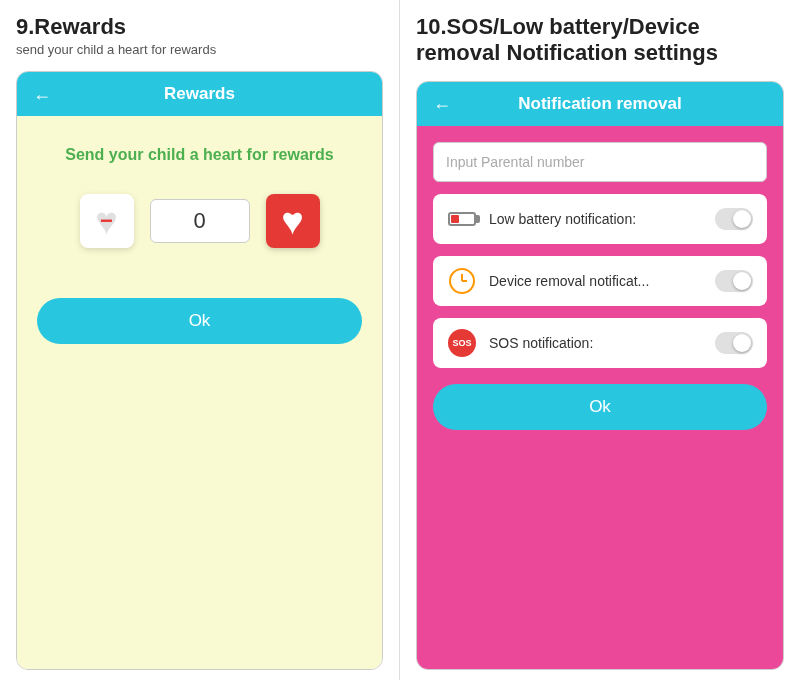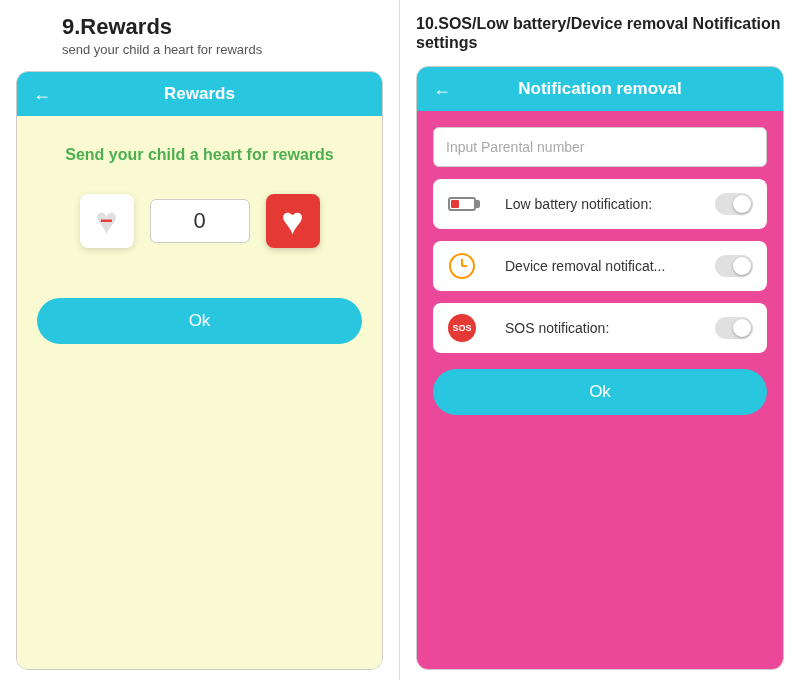--- a/index.html
+++ b/index.html
@@ -18,21 +18,20 @@
       width: 400px;
       height: 680px;
       display: flex;
       flex-direction: column;
       background: #fff;
       border-right: 1px solid #ddd;
     }
 
     .panel-header-text {
       padding: 14px 16px 4px 16px;
-      margin-left: 46px;
     }
 
     .panel-title {
       font-size: 22px;
       font-weight: bold;
       color: #222;
     }
 
     .panel-subtitle {
       font-size: 13px;
@@ -186,21 +185,21 @@
       display: flex;
       flex-direction: column;
       background: #fff;
     }
 
     .right-panel-header-text {
       padding: 14px 16px 4px 16px;
     }
 
     .right-panel-title {
-      font-size: 16px;
+      font-size: 22px;
       font-weight: bold;
       color: #222;
       line-height: 1.2;
     }
 
     .notification-screen {
       margin: 10px 16px;
       flex: 1;
       border-radius: 12px;
       overflow: hidden;
@@ -230,21 +229,21 @@
       align-items: center;
     }
 
     .notif-row {
       background: #fff;
       border-radius: 8px;
       height: 50px;
       display: flex;
       align-items: center;
       padding: 0 14px;
-      gap: 28px;
+      gap: 12px;
     }
 
     .notif-icon {
       width: 30px;
       height: 30px;
       flex-shrink: 0;
       display: flex;
       align-items: center;
       justify-content: center;
     }

